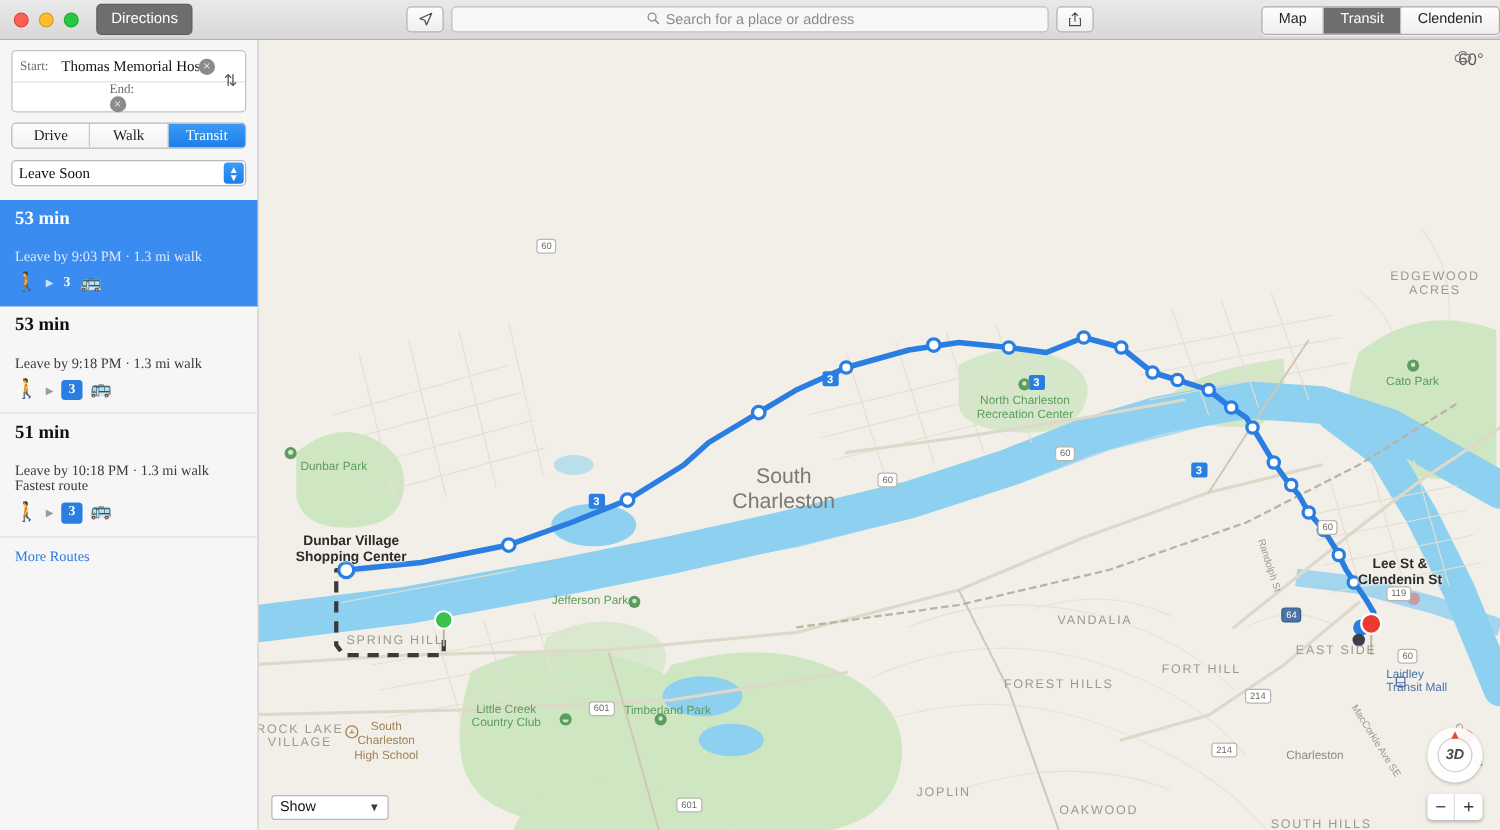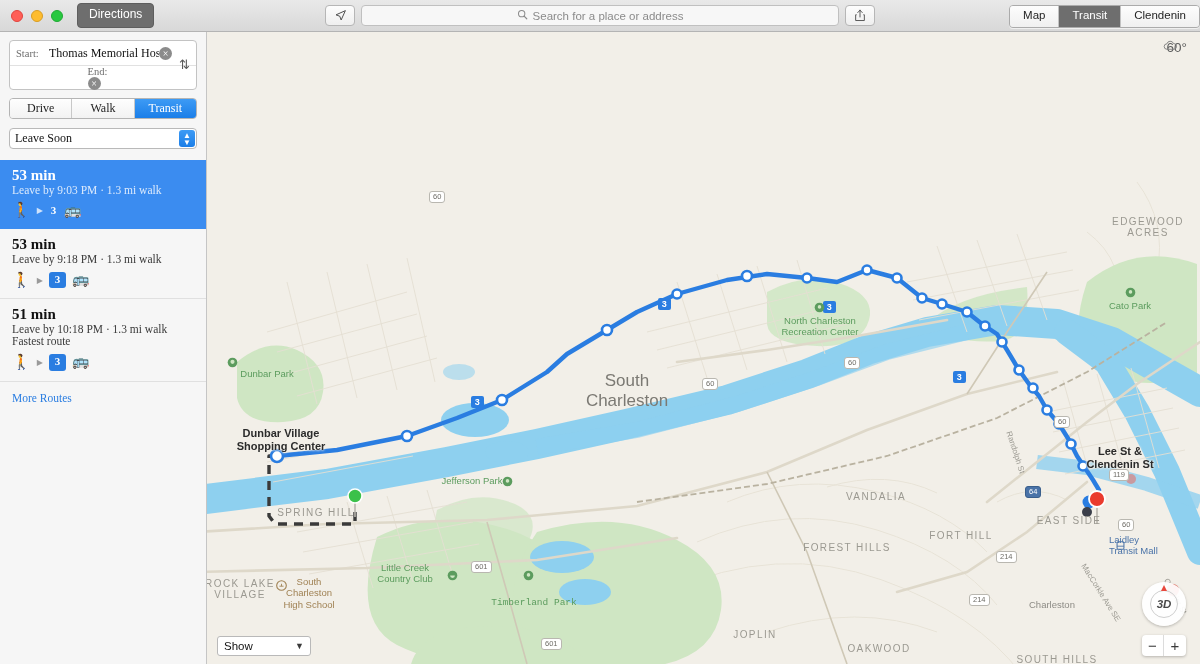--- a/index.html
+++ b/index.html
@@ -122,21 +122,21 @@
   }
 
   .routes { margin-top: 11px; }
   .route {
     padding: 7px 12px 10px 12px;
     border-bottom: 1px solid #e0e0e0;
   }
   .route.selected { background: #3b8cf0; border-bottom-color: #3b8cf0; }
   .route-time { font-size: 15px; font-weight: bold; color: #111; }
   .route.selected .route-time { color: #fff; }
-  .route-sub { font-size: 11.5px; color: #3a3a3a; margin-top: 0; }
+  .route-sub { font-size: 11.5px; color: #3a3a3a; margin-top: 16px; }
   .route.selected .route-sub { color: #dceafc; }
   .route-extra { font-size: 11.5px; color: #3a3a3a; }
   .route-icons { display: flex; align-items: center; gap: 6px; margin-top: 7px; }
   .walk-glyph { font-size: 15px; line-height: 1; color: #111; }
   .route.selected .walk-glyph { color: #fff; }
   .arrow-tiny { font-size: 8px; color: #9a9a9a; }
   .route.selected .arrow-tiny { color: #cfe2fb; }
   .bus-badge {
     background: #2a7de1; color: #fff; font-size: 11px; font-weight: bold;
     border-radius: 3px; padding: 1px 6px 2px; line-height: 1.2;
@@ -501,21 +501,21 @@
         </svg>
     </div>
     <div class="lbl lbl-park" style="left:878px;top:268px;width:90px;">Cato Park</div>
 
     <div class="lbl" style="left:316px;top:538px;">
       <svg width="11" height="11" viewBox="0 0 16 16">
           <circle cx="8" cy="8" r="7" fill="#5c9c5e"></circle>
           <path d="M8 4.5 a2.6 2.6 0 0 1 0 5.2 a2.6 2.6 0 0 1 0 -5.2" fill="#cfe6c3"></path>
         </svg>
     </div>
-    <div class="lbl lbl-park" style="left:272px;top:565px;width:110px;font-family:Liberation Mono, monospace;">Timberland Park</div>
+    <div class="lbl lbl-park" style="left:272px;top:531px;width:110px;">Timberland Park</div>
 
     <div class="lbl" style="left:607px;top:270px;">
       <svg width="11" height="11" viewBox="0 0 16 16">
           <circle cx="8" cy="8" r="7" fill="#5c9c5e"></circle>
           <path d="M8 4.5 a2.6 2.6 0 0 1 0 5.2 a2.6 2.6 0 0 1 0 -5.2" fill="#cfe6c3"></path>
         </svg>
     </div>
     <div class="lbl lbl-park" style="left:557px;top:283px;width:112px;">North Charleston
 Recreation Center</div>
 

